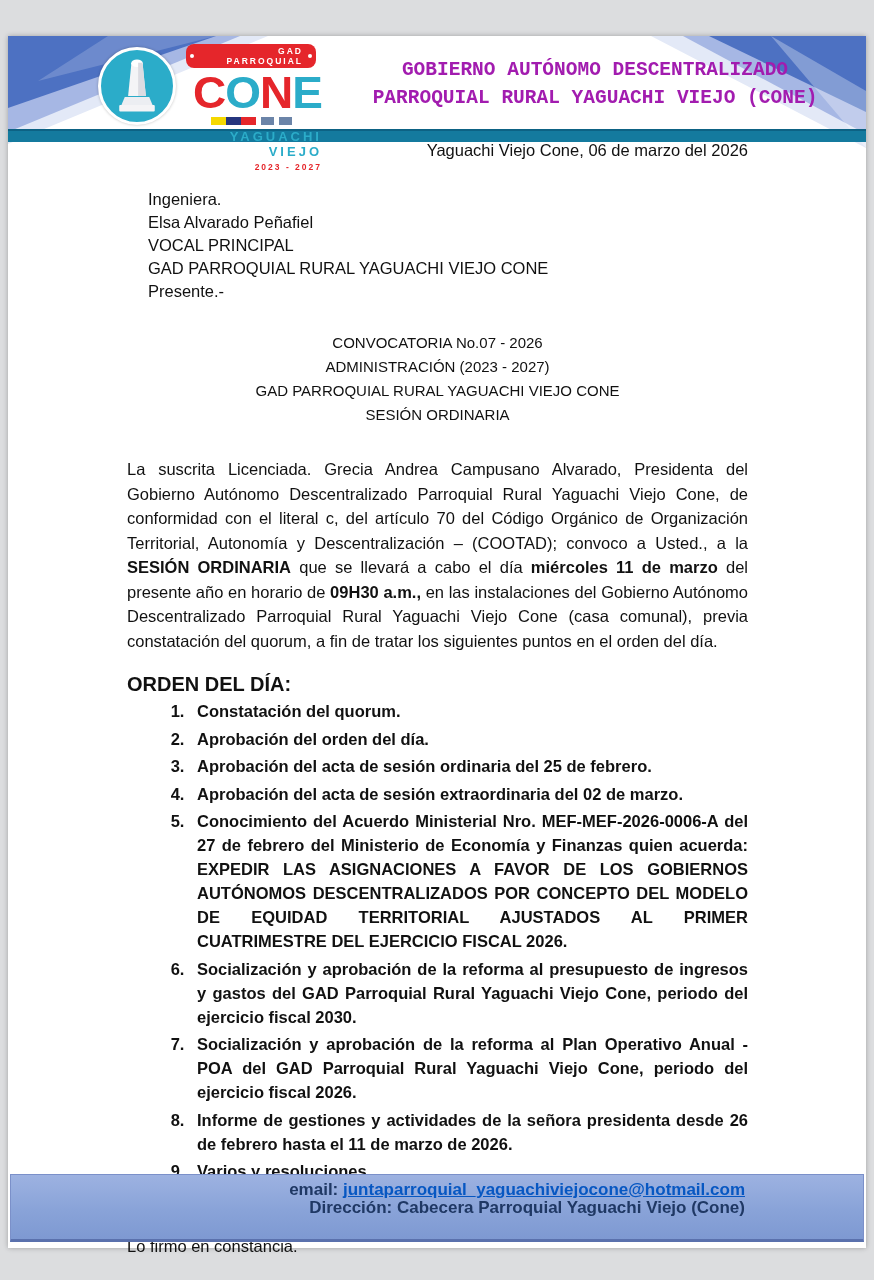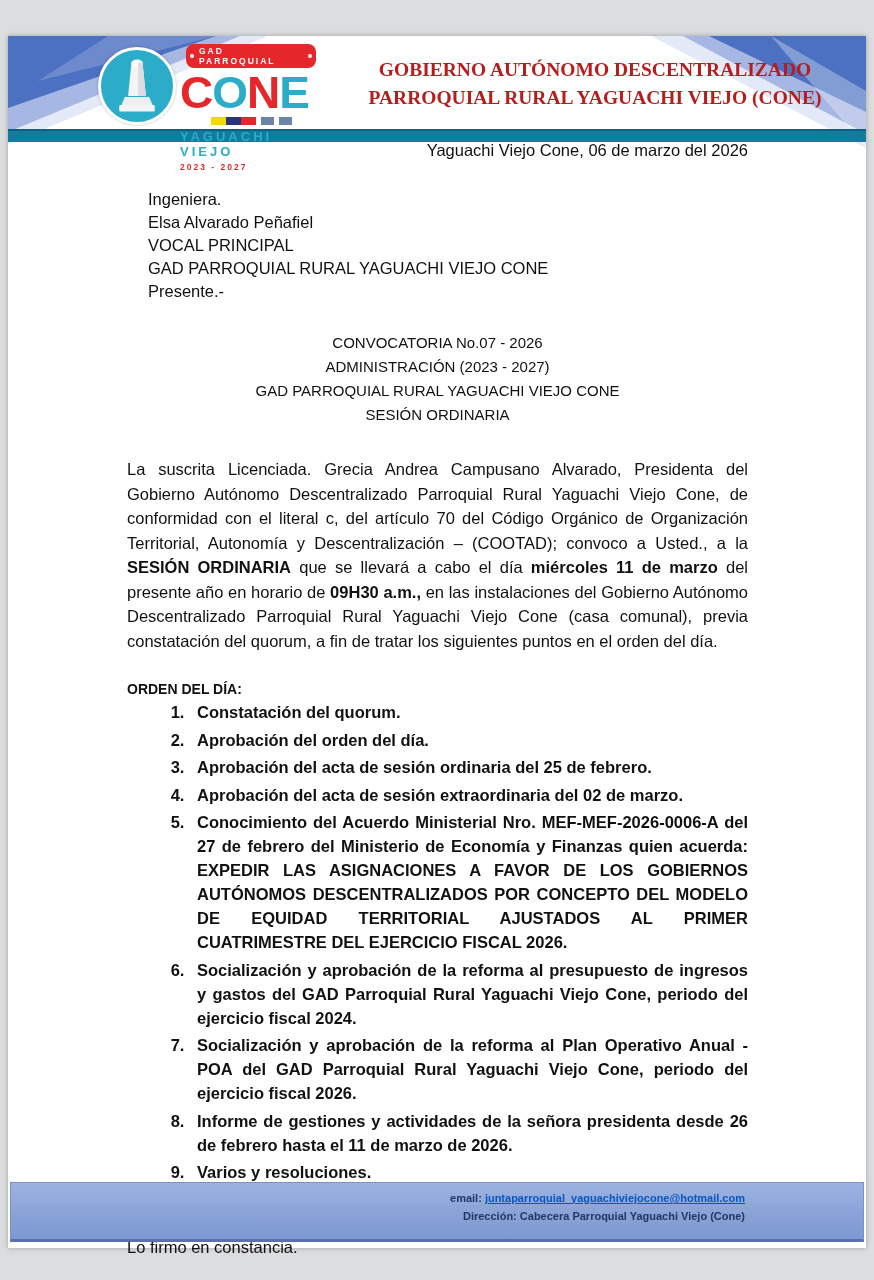--- a/index.html
+++ b/index.html
@@ -30,67 +30,67 @@
     position: absolute; left: 90px; top: 8px;
     display: flex; align-items: flex-start; z-index: 3;
   }
   .logo-circle {
     width: 78px; height: 78px; border-radius: 50%;
     background: #2bacc9; border: 3px solid #ffffff;
     box-shadow: 0 0 3px rgba(0,0,0,.25);
     display: flex; align-items: center; justify-content: center;
     margin-top: 3px;
   }
-  .logo-stack { margin-left: 4px; width: 142px; text-align: left; }
+  .logo-stack { margin-left: 4px; width: 142px; text-align: right; }
   .logo-badge {
     display: flex; align-items: center; justify-content: center; gap: 5px;
     background: #e5262b; border-radius: 8px;
     color: #fff; font-size: 8.5px; font-weight: bold; letter-spacing: 2px;
     padding: 2px 4px; margin: 0 6px;
   }
   .badge-dot { width: 4px; height: 4px; border-radius: 50%; background: #fff; flex: 0 0 auto; }
   .logo-acronym {
     font-size: 46px; line-height: 48px; font-weight: 800;
     letter-spacing: 0px; transform: scaleY(.98);
     font-family: "Liberation Sans", sans-serif;
   }
   .logo-acronym span { letter-spacing: -1px; }
   .flag-row { display: flex; justify-content: center; align-items: center; gap: 5px; margin-top: 1px; }
   .flag-seg { height: 8px; }
   .logo-sub { color: #2bacc9; font-size: 13px; font-weight: bold; letter-spacing: 3px; margin-top: 4px; }
   .logo-period { color: #e5262b; font-size: 8.5px; font-weight: bold; letter-spacing: 2px; margin-top: 3px; }
   .org-title {
     position: absolute; left: 330px; right: 14px; top: 20px; z-index: 2;
     text-align: center;
-    font-family: Liberation Serif, serif;
-    font-weight: bold; color: #b91c1c;
+    font-family: Liberation Mono, monospace;
+    font-weight: bold; color: #a21caf;
     font-size: 19.5px; line-height: 28px;
   }
   
   .content { padding: 0 118px 0 119px; }
   .date-line { margin-top: 12px; text-align: right; font-size: 16.5px; }
   .recipient { margin-top: 28px; font-size: 16.5px; line-height: 23px; margin-left: 21px; }
   .title-block { margin-top: 28px; text-align: center; font-weight: normal; font-size: 15px; line-height: 24px; }
   .paragraph { margin-top: 30px; font-size: 16.5px; line-height: 24.5px; text-align: justify; }
   .bold { font-weight: bold; }
-  .agenda-heading { margin-top: 28px; font-weight: bold; font-size: 14px; }
+  .agenda-heading { margin-top: 20px; font-weight: bold; font-size: 20px; }
   ol.agenda {
     margin-top: 3px; padding-left: 62px;
     font-weight: bold; font-size: 16.5px;
   }
   ol.agenda li { line-height: 24px; margin-bottom: 3.5px; text-align: justify; padding-left: 8px; }
   .closing { margin-top: 26px; font-size: 16.5px; }
   
   .footer-bar {
-    position: absolute; left: 2px; right: 2px; bottom: 6px; height: 60px;
+    position: absolute; left: 2px; right: 2px; bottom: 6px; height: 68px;
     background: linear-gradient(#9db2e1, #89a3d8 55%, #7e99d2);
     border: 1px solid #7b90c9; border-bottom: 3px solid #5a71ad;
     padding: 6px 118px 0 0;
     text-align: right;
-    font-size: 11px; font-weight: bold; color: #1f3864; line-height: 18px;
+    font-size: 17px; font-weight: bold; color: #1f3864; line-height: 18px;
   }
   .footer-bar a { color: #0757c2; text-decoration: underline; }
 </style>
 </head>
 <body>
 
 <div class="page">
 
   <div class="header">
     <svg class="corner-tl" viewBox="0 0 260 108" preserveAspectRatio="none">
@@ -167,21 +167,21 @@
 
     <p class="paragraph"><span>La suscrita Licenciada. Grecia Andrea Campusano Alvarado, Presidenta del Gobierno Autónomo Descentralizado Parroquial Rural Yaguachi Viejo Cone, de conformidad con el literal c, del artículo 70 del Código Orgánico de Organización Territorial, Autonomía y Descentralización – (COOTAD); convoco a Usted., a la </span><span class="bold">SESIÓN ORDINARIA</span><span> que se llevará a cabo el día </span><span class="bold">miércoles 11 de marzo</span><span> del presente año en horario de </span><span class="bold">09H30 a.m.,</span><span> en las instalaciones del Gobierno Autónomo Descentralizado Parroquial Rural Yaguachi Viejo Cone (casa comunal), previa constatación del quorum, a fin de tratar los siguientes puntos en el orden del día.</span></p>
 
     <div class="agenda-heading">ORDEN DEL DÍA:</div>
     <ol class="agenda">
       <li>Constatación del quorum.</li>
       <li>Aprobación del orden del día.</li>
       <li>Aprobación del acta de sesión ordinaria del 25 de febrero.</li>
       <li>Aprobación del acta de sesión extraordinaria del 02 de marzo.</li>
       <li>Conocimiento del Acuerdo Ministerial Nro. MEF-MEF-2026-0006-A del 27 de febrero del Ministerio de Economía y Finanzas quien acuerda: EXPEDIR LAS ASIGNACIONES A FAVOR DE LOS GOBIERNOS AUTÓNOMOS DESCENTRALIZADOS POR CONCEPTO DEL MODELO DE EQUIDAD TERRITORIAL AJUSTADOS AL PRIMER CUATRIMESTRE DEL EJERCICIO FISCAL 2026.</li>
-      <li>Socialización y aprobación de la reforma al presupuesto de ingresos y gastos del GAD Parroquial Rural Yaguachi Viejo Cone, periodo del ejercicio fiscal 2024.</li>
+      <li>Socialización y aprobación de la reforma al presupuesto de ingresos y gastos del GAD Parroquial Rural Yaguachi Viejo Cone, periodo del ejercicio fiscal 2030.</li>
       <li>Socialización y aprobación de la reforma al Plan Operativo Anual - POA del GAD Parroquial Rural Yaguachi Viejo Cone, periodo del ejercicio fiscal 2026.</li>
       <li>Informe de gestiones y actividades de la señora presidenta desde 26 de febrero hasta el 11 de marzo de 2026.</li>
       <li>Varios y resoluciones.</li>
       <li>Clausura.</li>
     </ol>
 
     <div class="closing">Lo firmo en constancia.</div>
 
   </div>
 

